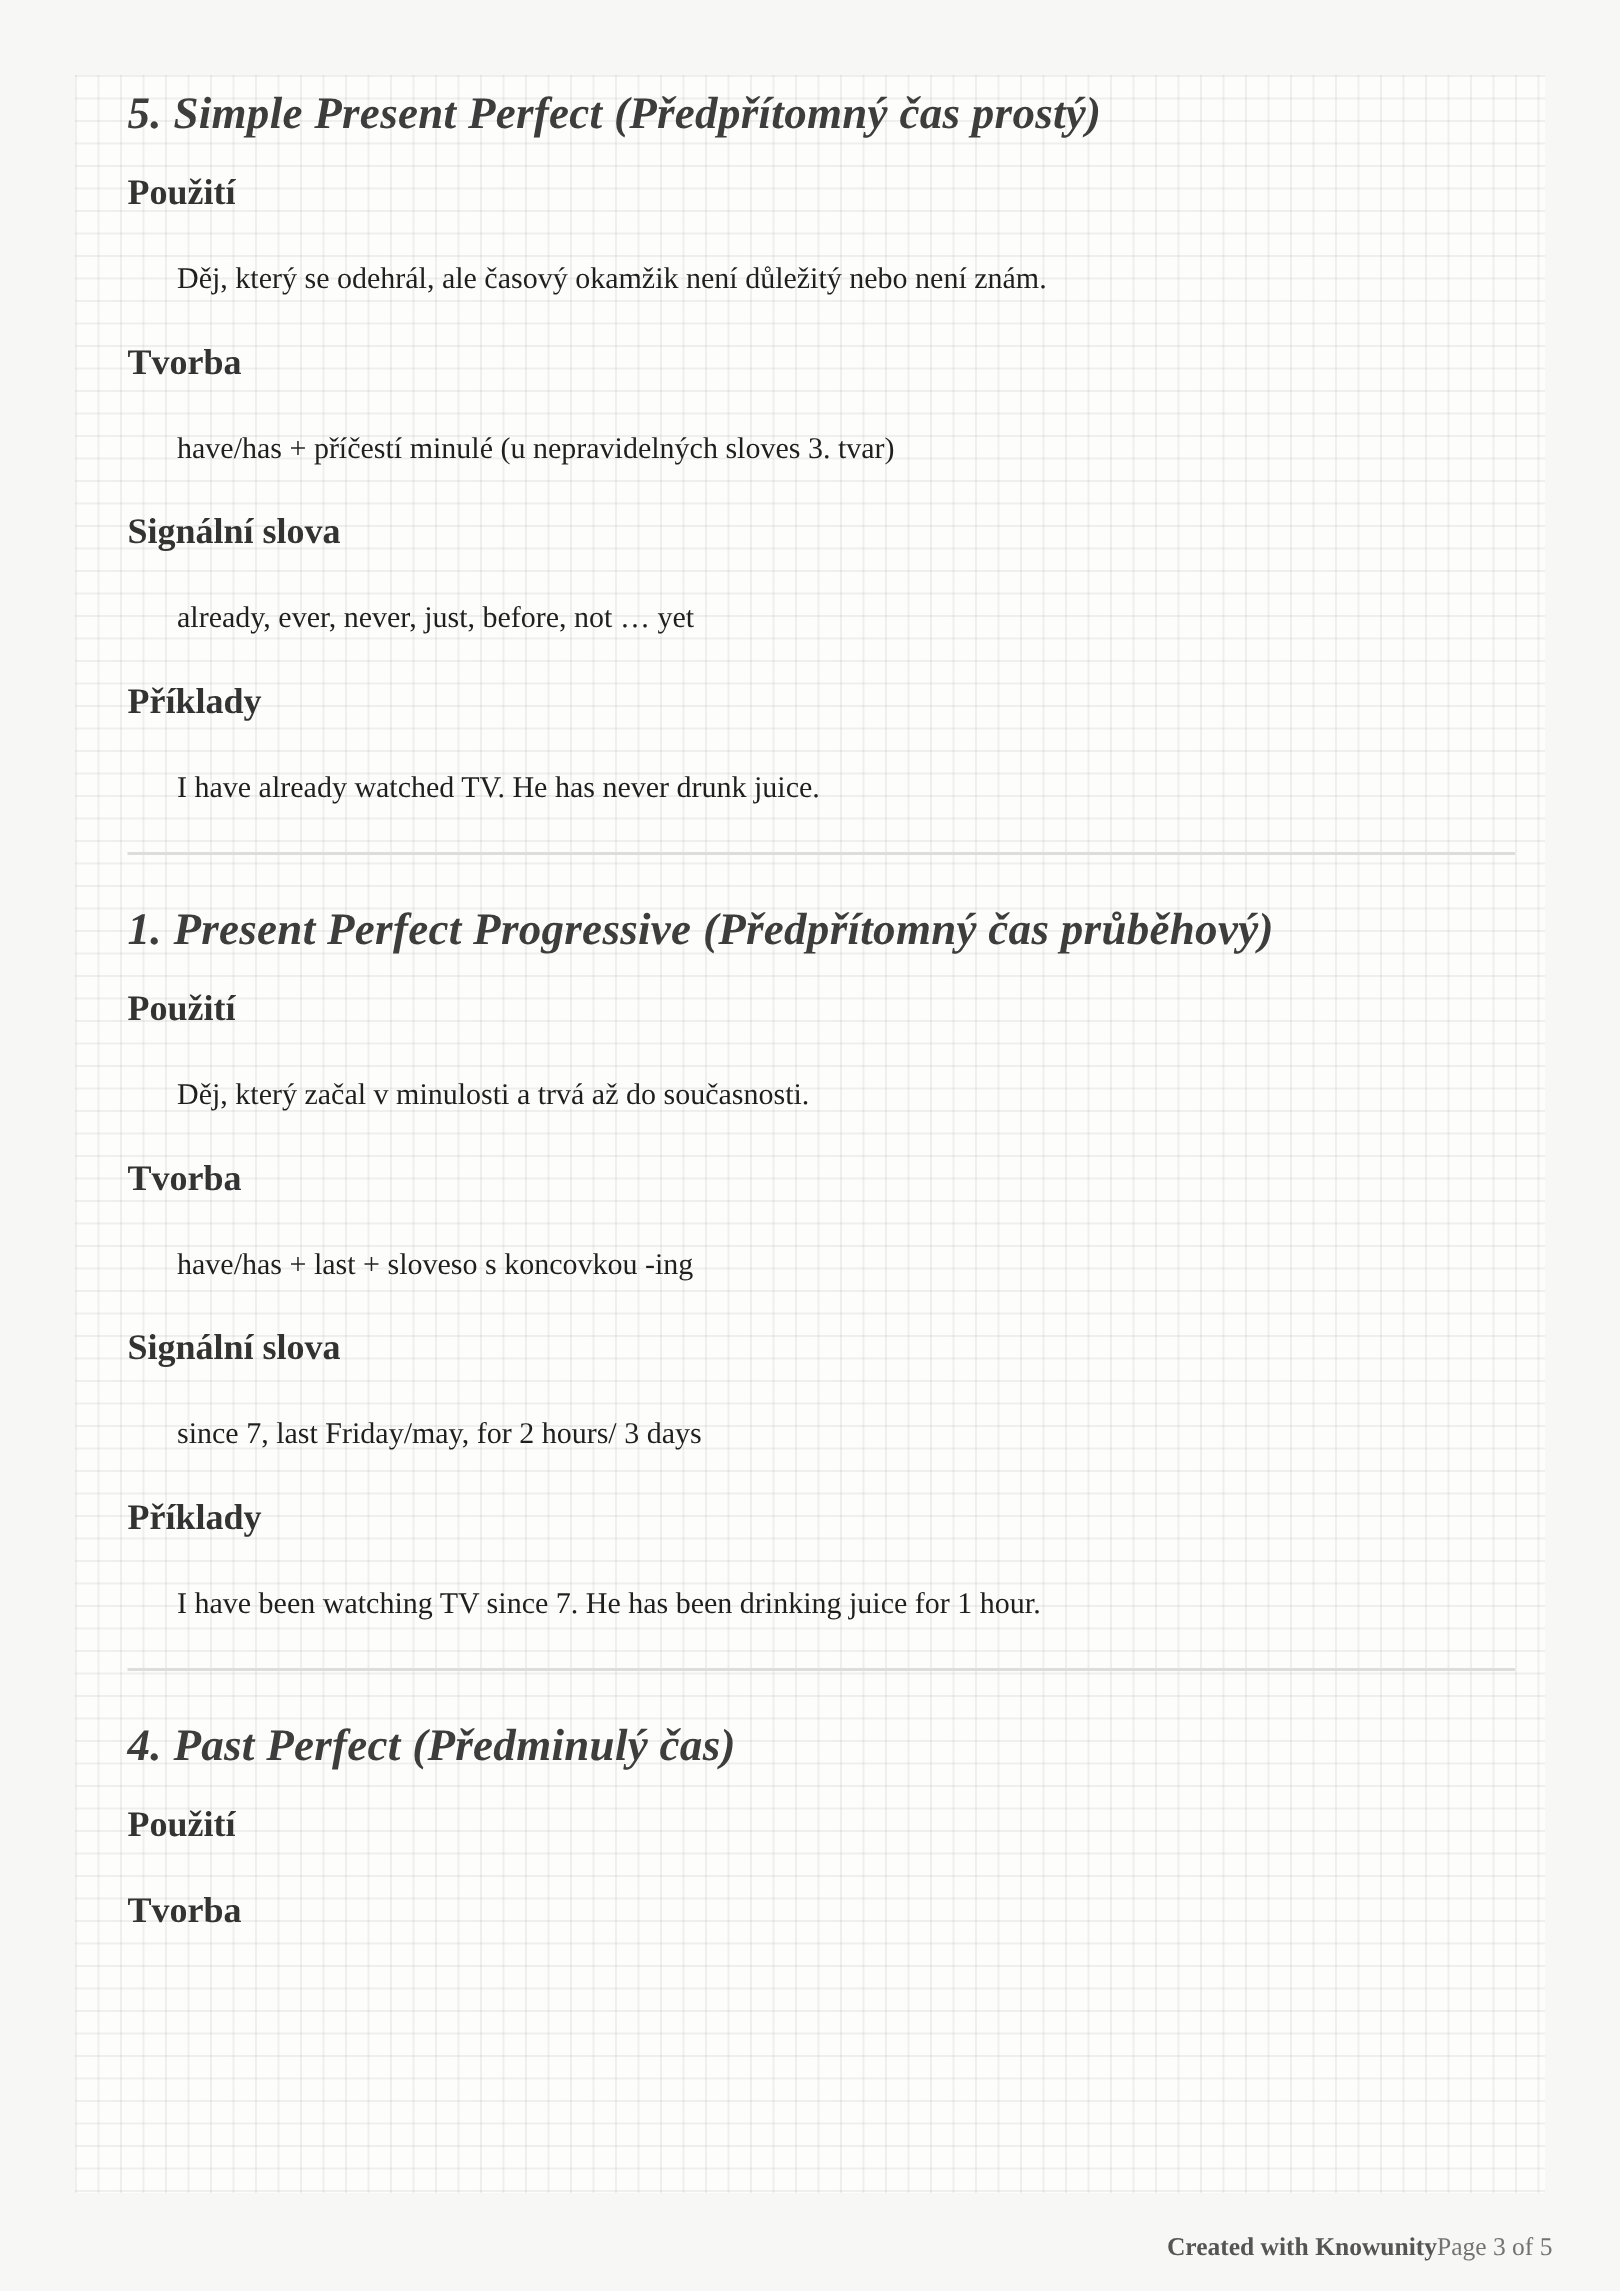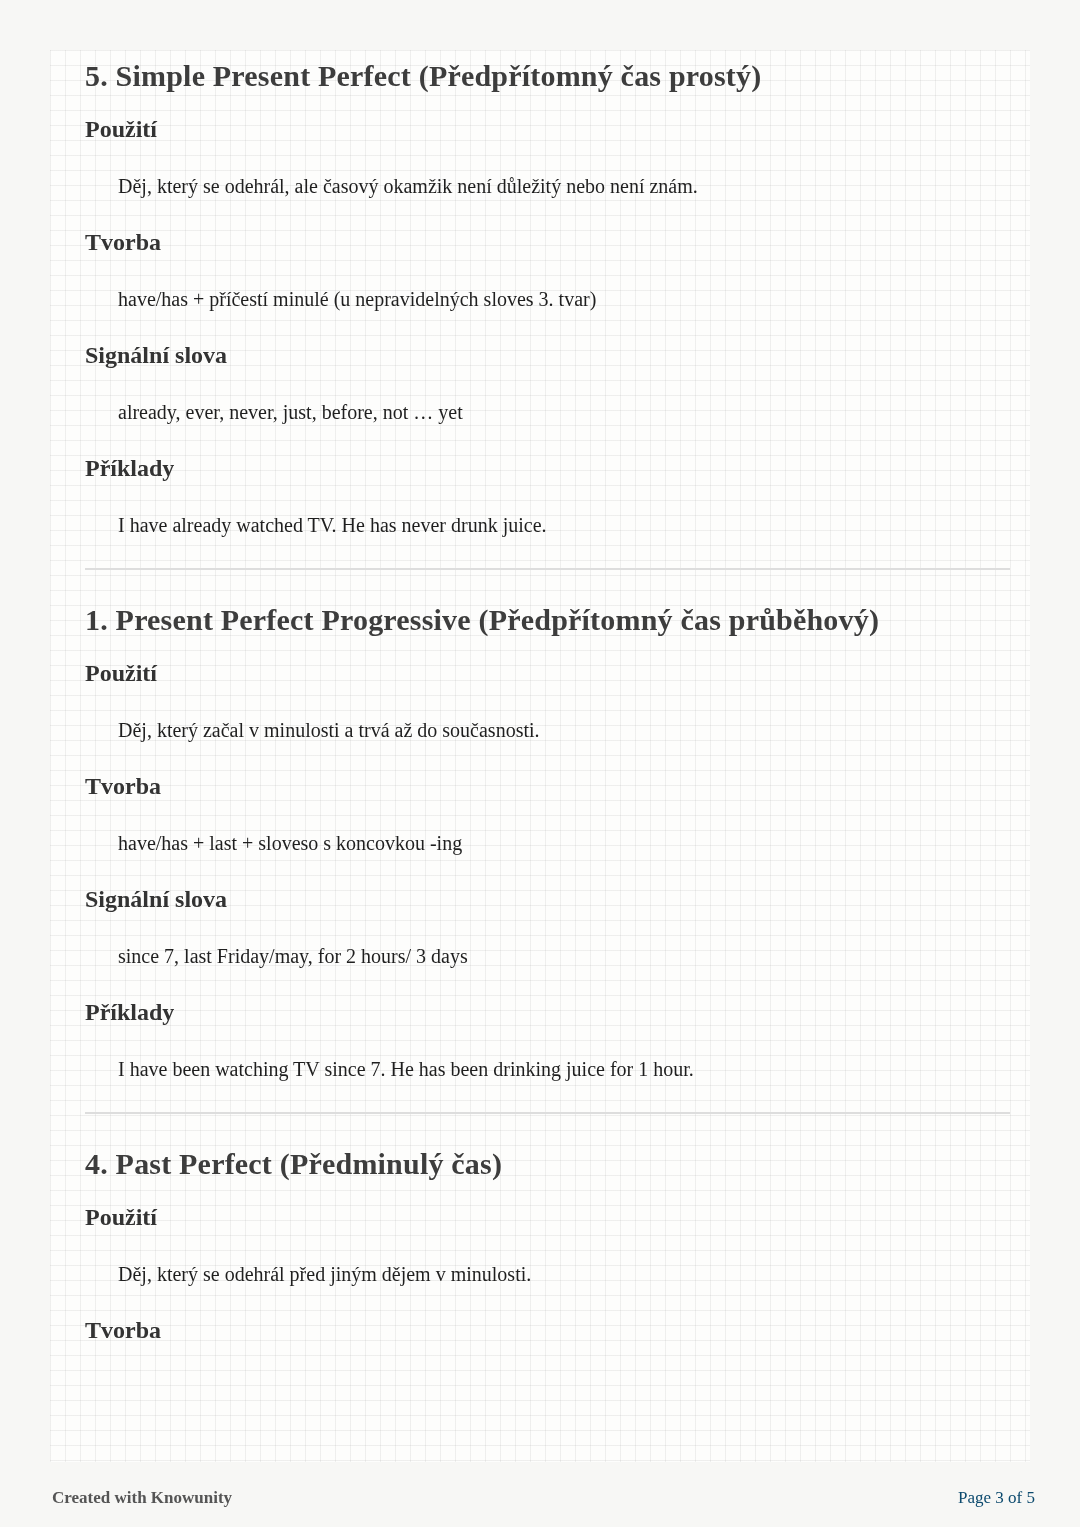--- a/index.html
+++ b/index.html
@@ -24,20 +24,21 @@
     background-size: 15px 15px;
     padding: 8px 20px 0 35px;
   }
   .section-title {
     font-size: 30px;
     line-height: 36px;
     font-weight: bold;
     color: #3d3d3d;
     letter-spacing: 0.2px;
     margin: 0 0 22px 0;
+    font-style: italic;
   }
   .field-label {
     font-size: 24px;
     line-height: 27px;
     font-weight: bold;
     color: #333333;
     margin: 0 0 30px 0;
   }
   .field-value {
     font-size: 20px;
@@ -51,31 +52,31 @@
     border-top: 2px solid #dddddd;
     height: 0;
     margin: 28px 0 32px 0;
   }
   .footer {
     position: absolute;
     left: 52px;
     right: 45px;
     top: 1488px;
     display: flex;
-    justify-content: space-between;
+    justify-content: flex-end;
     align-items: baseline;
   }
   .footer-brand {
     font-size: 17px;
     font-weight: bold;
     color: #555555;
   }
   .footer-page {
     font-size: 17px;
-    color: #0c4a6e;
+    color: #737373;
   }
 </style>
 </head>
 <body>
 
 <div class="paper">
 
   <div>
     <h1 class="section-title">5. Simple Present Perfect (Předpřítomný čas prostý)</h1>
     <p class="field-label">Použití</p>
@@ -100,21 +101,20 @@
     <p class="field-value">since 7, last Friday/may, for 2 hours/ 3 days</p>
     <p class="field-label">Příklady</p>
     <p class="field-value">I have been watching TV since 7. He has been drinking juice for 1 hour.</p>
   </div>
 
   <hr class="divider">
 
   <div>
     <h1 class="section-title">4. Past Perfect (Předminulý čas)</h1>
     <p class="field-label">Použití</p>
-    <p class="field-value">Děj, který se odehrál před jiným dějem v minulosti.</p>
     <p class="field-label">Tvorba</p>
   </div>
 
 </div>
 
 <div class="footer">
   <span class="footer-brand">Created with Knowunity</span>
   <span class="footer-page">Page 3 of 5</span>
 </div>
 

